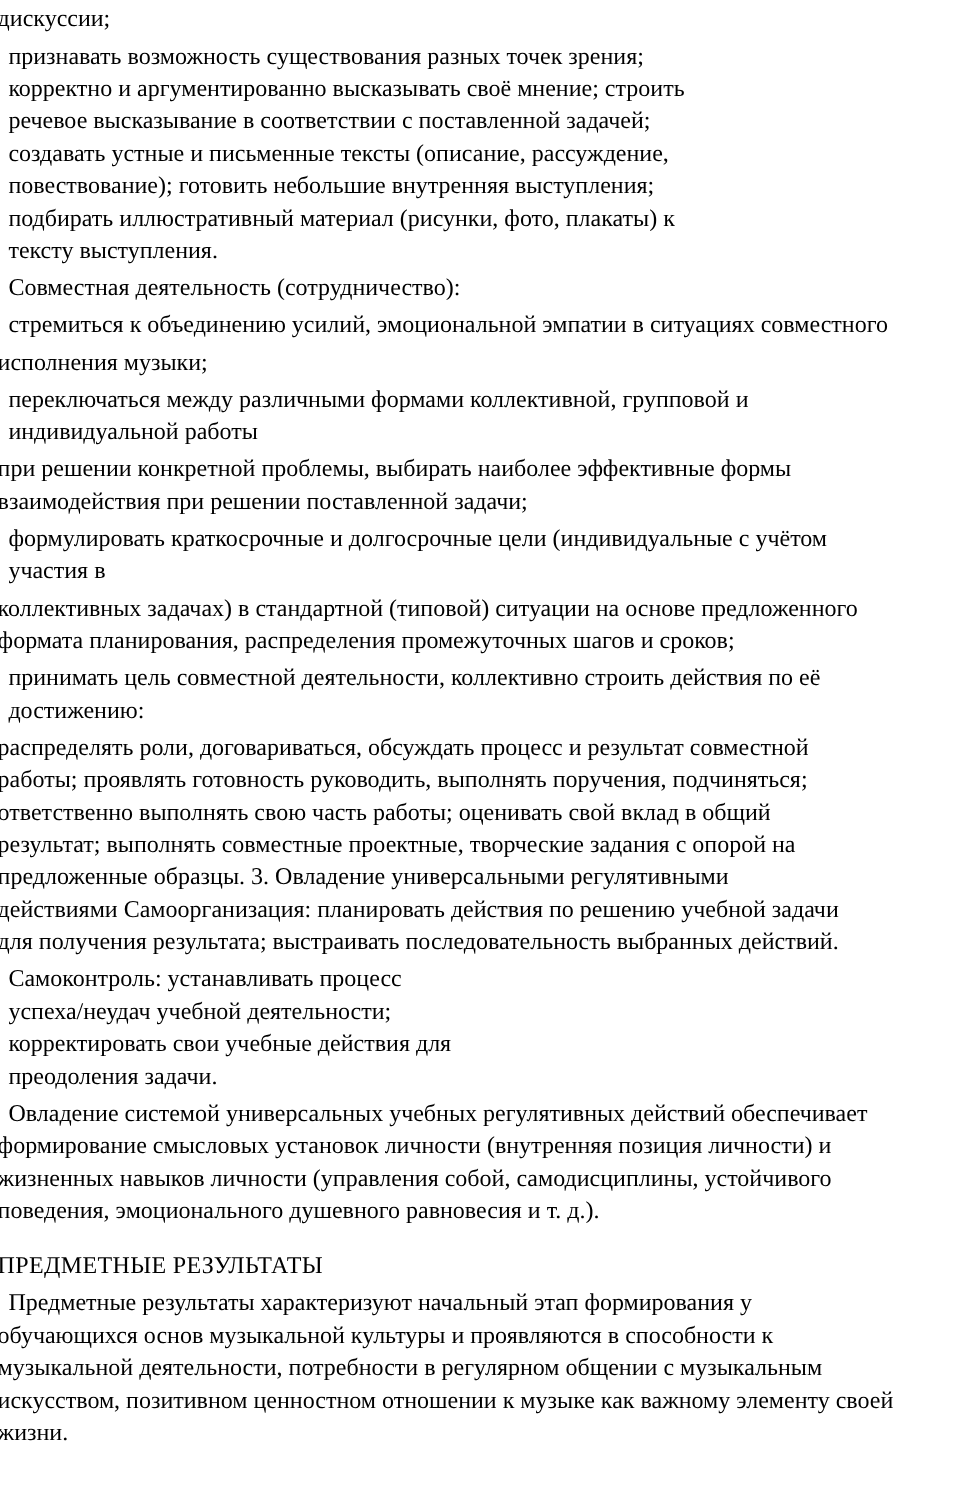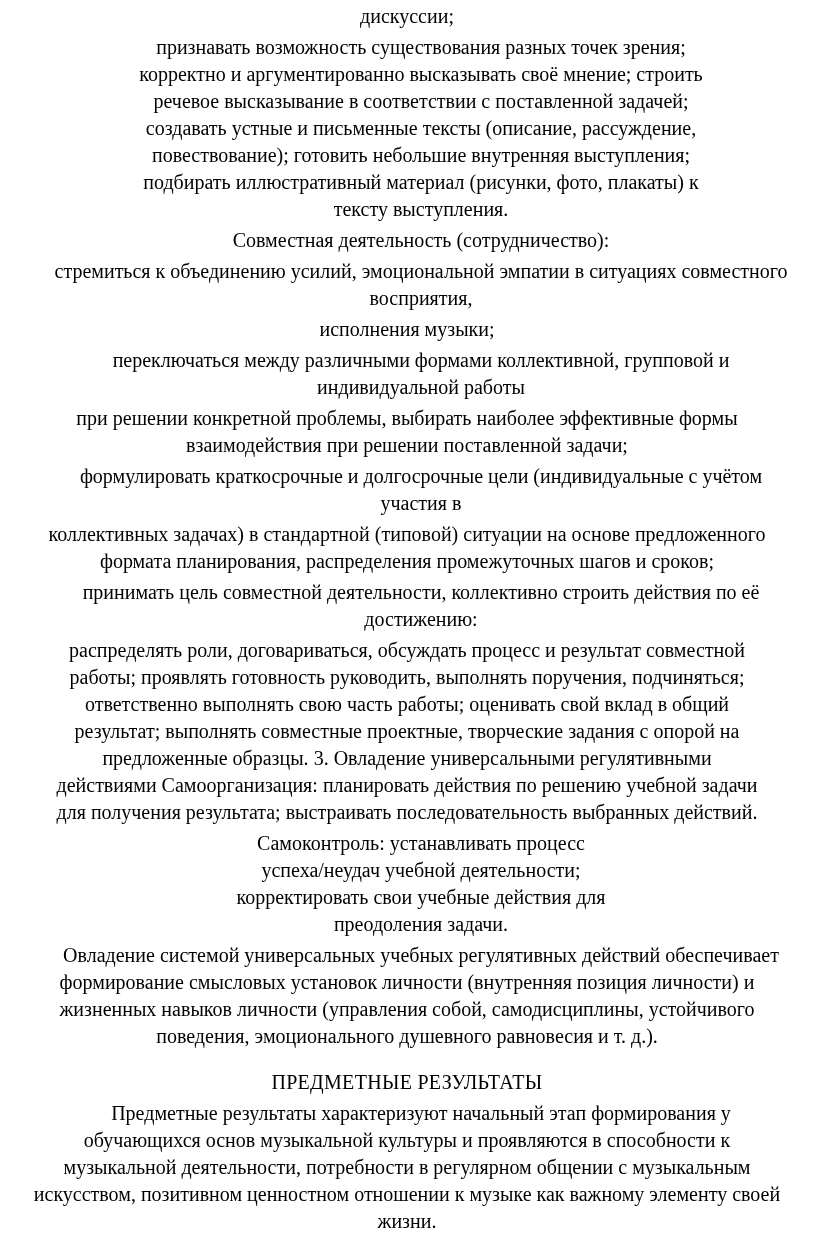--- a/index.html
+++ b/index.html
@@ -13,40 +13,39 @@
     overflow: hidden;
     color: #000000;
     font-family: "Liberation Serif", "DejaVu Serif", serif;
   }
   .page {
     width: 816px;
     height: 1243px;
     padding-top: 3px;
     box-sizing: border-box;
     overflow: hidden;
-    text-align: center;
   }
   .para {
     margin: 4px 0 0 0;
   }
   .para:first-child {
     margin-top: 0;
   }
   .para.heading {
     margin-top: 19px;
     margin-bottom: 3px;
   }
   .line {
     font-size: 20px;
     line-height: 27px;
     white-space: nowrap;
   }
   
   .line.ind {
-    padding-left: 26px;
+    padding-left: 7px;
   }
   
   .line.flush {
     margin-left: -2px;
   }
   .b { font-weight: normal; }
   .i { }
   .heading .line {
     font-weight: bold;
     font-size: 20px;
@@ -68,21 +67,20 @@
         <div class="line ind"><span>создавать устные и письменные тексты (описание, рассуждение,</span></div>
         <div class="line ind"><span>повествование); готовить небольшие внутренняя выступления;</span></div>
         <div class="line ind"><span>подбирать иллюстративный материал (рисунки, фото, плакаты) к</span></div>
         <div class="line ind"><span>тексту выступления.</span></div>
       </div>
       <div class="para">
         <div class="line ind"><span class="i">Совместная деятельность (сотрудничество):</span></div>
       </div>
       <div class="para">
         <div class="line ind"><span>стремиться к объединению усилий, эмоциональной эмпатии в ситуациях совместного</span></div>
-        <div class="line ind"><span>восприятия,</span></div>
       </div>
       <div class="para">
         <div class="line flush"><span>исполнения музыки;</span></div>
       </div>
       <div class="para">
         <div class="line ind"><span>переключаться между различными формами коллективной, групповой и</span></div>
         <div class="line ind"><span>индивидуальной работы</span></div>
       </div>
       <div class="para">
         <div class="line flush"><span>при решении конкретной проблемы, выбирать наиболее эффективные формы</span></div>

